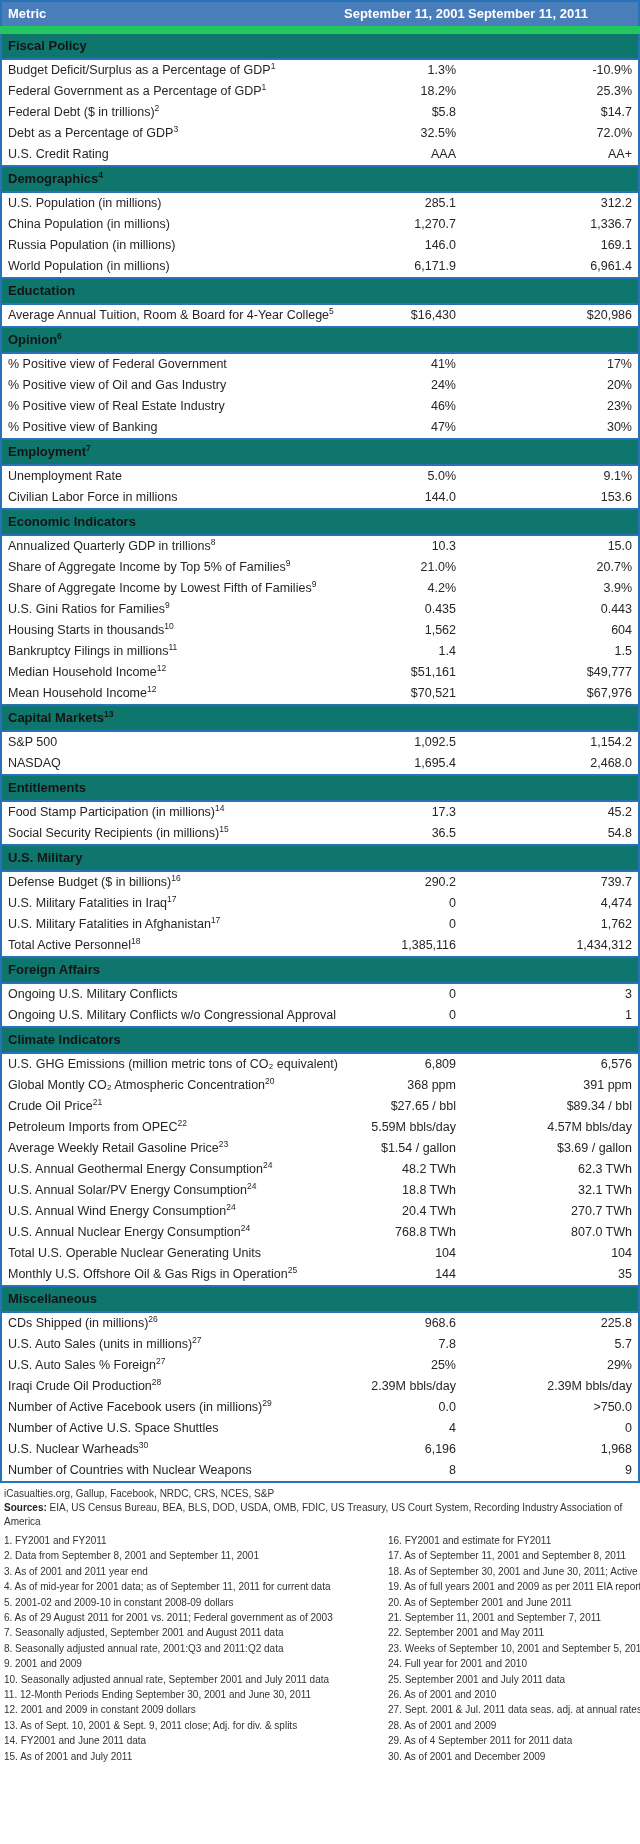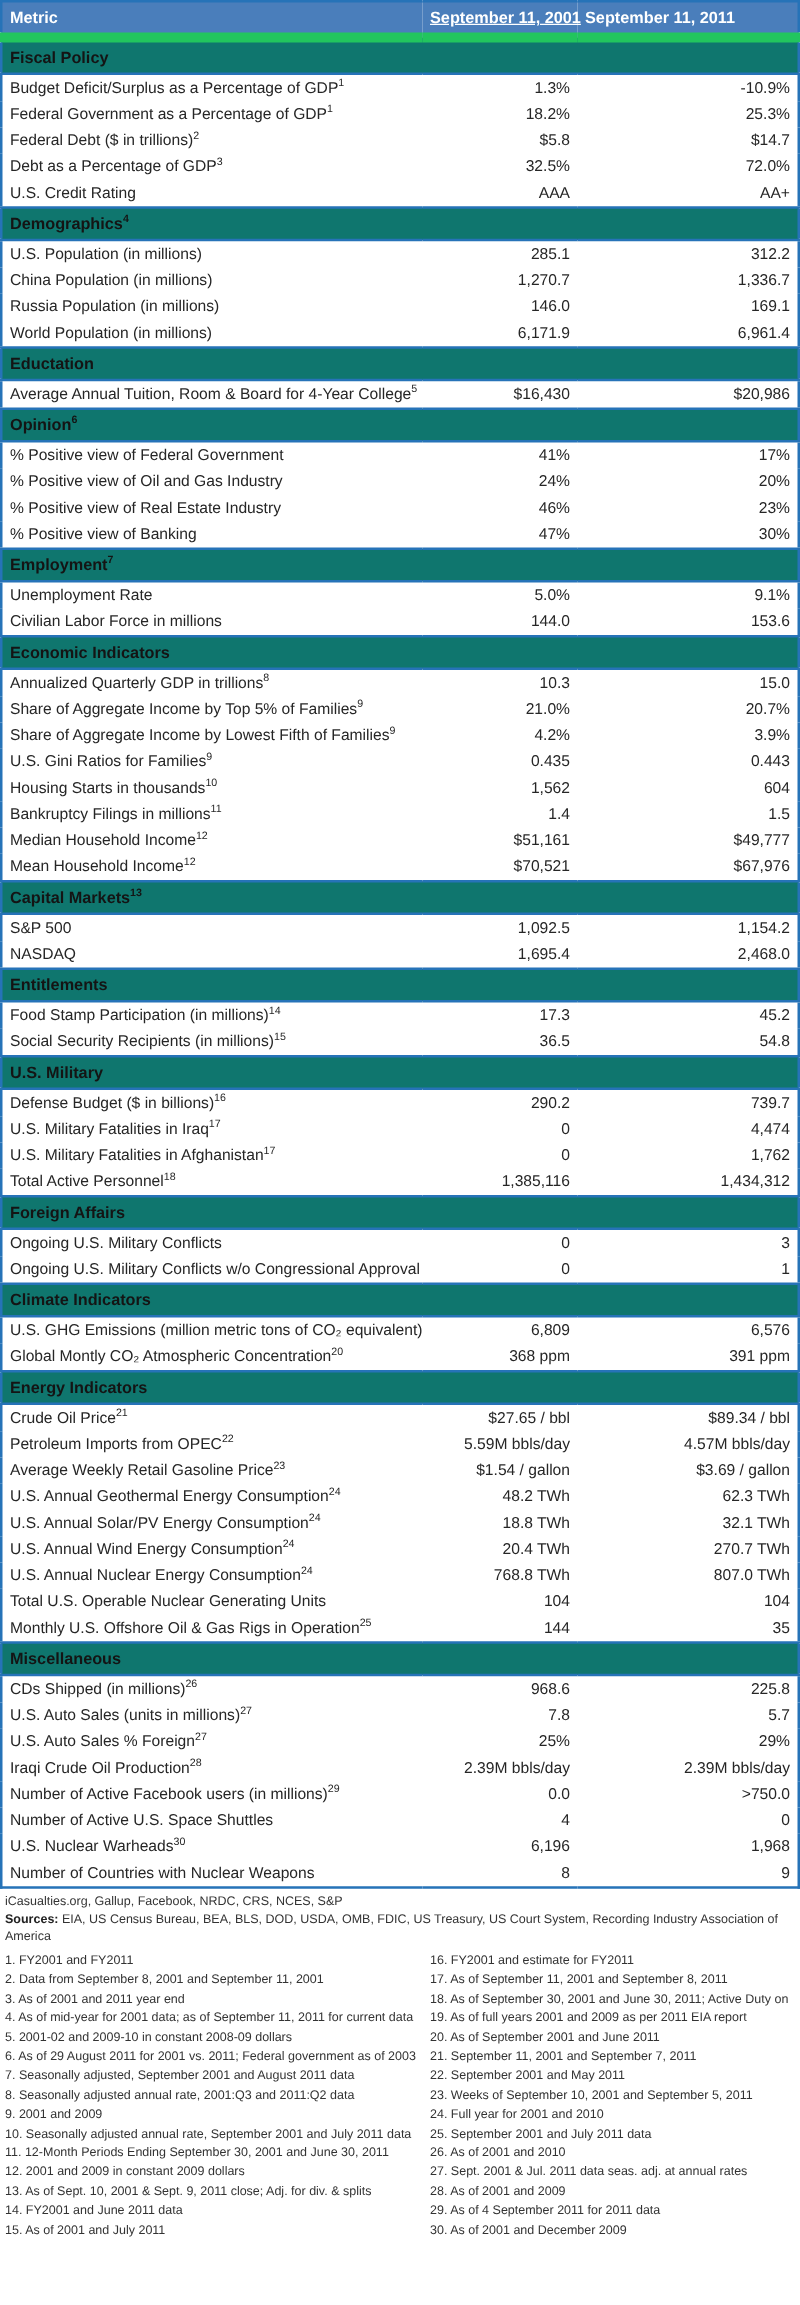--- a/index.html
+++ b/index.html
@@ -21,21 +21,21 @@
   thead th{
     background:#4a7ebb;
     color:#ffffff;
     font-size:13px;
     font-weight:bold;
     padding:4px 6px 5px 6px;
     border-bottom:8px solid #22c55e;
     white-space:nowrap;
   }
   th.col-metric{text-align:left;width:auto;}
-  th.col-v1{text-align:left;width:112px;padding-right:6px;text-decoration:underline;}
+  th.col-v1{text-align:left;width:112px;padding-right:6px;}
   th.col-v2{text-align:left;width:148px;padding-right:22px;}
   td.section-title{
     background:#0f766e;
     font-weight:bold;
     font-size:13px;
     color:#141414;
     padding:4px 6px 5px 6px;
     border-top:2px solid #2673b8;
     border-bottom:2px solid #2673b8;
   }
@@ -61,20 +61,21 @@
     color:#333333;
     padding:4px 4px 1px 4px;
   }
   .sources b{color:#222222;}
   .footnotes{
     display:flex;
     padding:3px 0 4px 4px;
     font-size:10px;
     line-height:15.4px;
     color:#333333;
+    gap:44px;
   }
   .fcol-left{width:340px;flex:0 0 340px;}
   .fcol-right{flex:1;}
   .fn-line{white-space:nowrap;overflow:hidden;}
 </style>
 </head>
 <body>
 
 <div class="page">
 
@@ -316,23 +317,20 @@
           <td class="val v1">6,809</td>
           <td class="val v2">6,576</td>
         </tr>
         <tr class="data-row">
           <td class="metric">Global Montly CO₂ Atmospheric Concentration<sup>20</sup></td>
           <td class="val v1">368 ppm</td>
           <td class="val v2">391 ppm</td>
         </tr>
       </tbody>
       <tbody>
-        <tr>
-          <td colspan="3" class="section-title">Energy Indicators</td>
-        </tr>
         <tr class="data-row">
           <td class="metric">Crude Oil Price<sup>21</sup></td>
           <td class="val v1">$27.65 / bbl</td>
           <td class="val v2">$89.34 / bbl</td>
         </tr>
         <tr class="data-row">
           <td class="metric">Petroleum Imports from OPEC<sup>22</sup></td>
           <td class="val v1">5.59M bbls/day</td>
           <td class="val v2">4.57M bbls/day</td>
         </tr>

